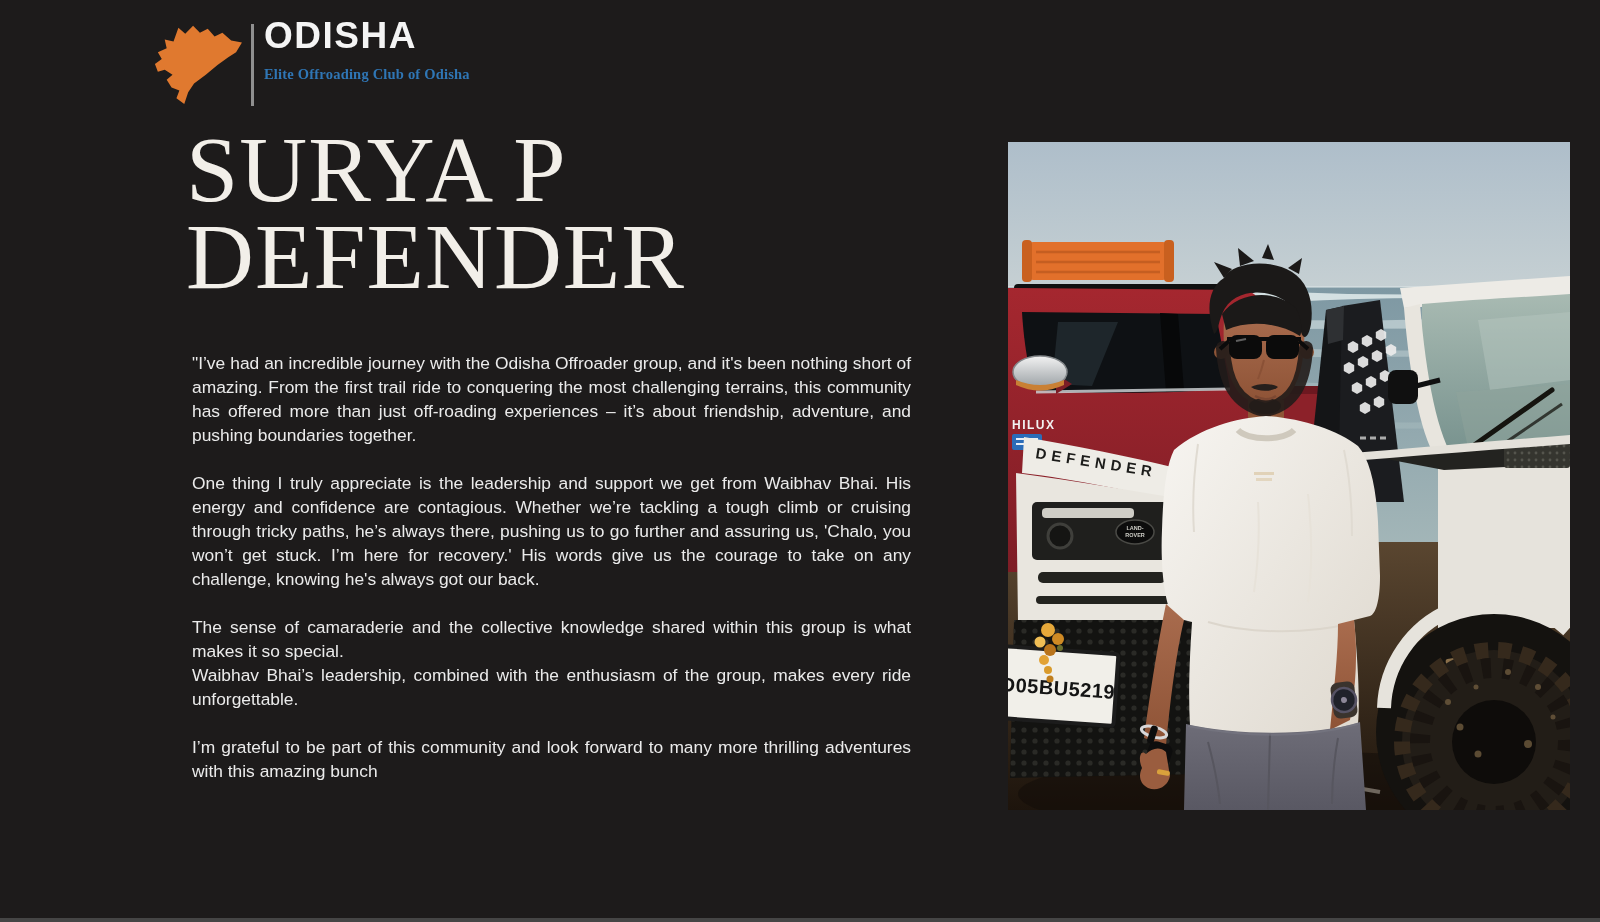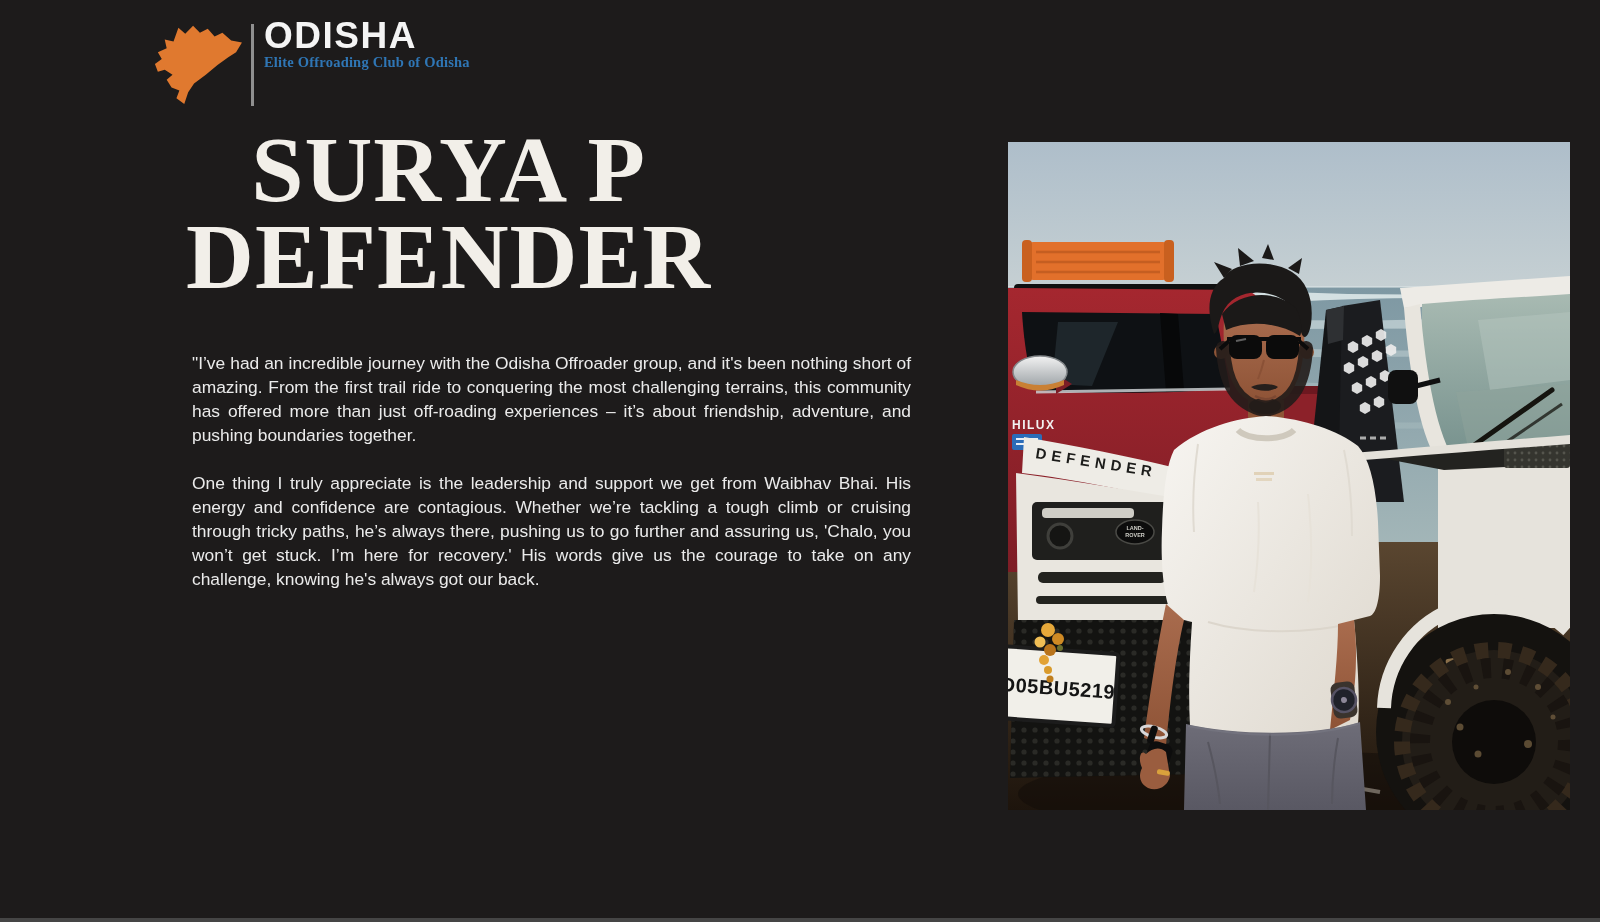--- a/index.html
+++ b/index.html
@@ -8,26 +8,26 @@
     position:relative; width:1600px; height:922px;
     background:#1d1b1b; overflow:hidden;
     font-family:"Liberation Sans", sans-serif;
   }
   
   .logo { position:absolute; left:145px; top:20px; display:flex; align-items:flex-start; }
   .logo-map { width:102px; height:88px; }
   .logo-divider { width:3px; height:82px; background:#8f8f8f; margin:4px 10px 0 4px; }
   .logo-text { padding-top:2px; }
   .logo-line { font-weight:bold; font-size:37px; line-height:28px; letter-spacing:1.5px; color:#f4f4f4; }
-  .logo-tagline { margin-top:4px; font-family:"Liberation Serif", serif; font-weight:bold; font-size:14.5px; color:#2f76b5; letter-spacing:0.2px; }
+  .logo-tagline { margin-top:16px; font-family:"Liberation Serif", serif; font-weight:bold; font-size:14.5px; color:#2f76b5; letter-spacing:0.2px; }
   
   .member-name {
     position:absolute; left:186px; top:126px;
-    font-family:"Liberation Serif", serif; font-weight:700;
-    font-size:94px; line-height:87px; letter-spacing:1px; color:#f2efe9;text-align:center;
+    font-family:"Liberation Serif", serif; font-weight:400;
+    font-size:94px; line-height:87px; letter-spacing:1px; color:#f2efe9;
   }
   
   .quote { position:absolute; left:192px; top:351px; width:719px; }
   .quote p {
     font-size:17.4px; line-height:24px; color:#ebebeb;
     text-align:justify; white-space:pre-line; margin:0 0 24px 0;
   }
   
   .photo { position:absolute; left:1008px; top:142px; width:666px; height:668px; }
   .photo svg { display:block; width:562px; height:668px; }
@@ -51,20 +51,23 @@
   </header>
 
   <h1 class="member-name">
     <span>SURYA P</span><br>
     <span>DEFENDER</span>
   </h1>
 
   <section class="quote">
     <p>"I’ve had an incredible journey with the Odisha Offroader group, and it's been nothing short of amazing. From the first trail ride to conquering the most challenging terrains, this community has offered more than just off-roading experiences – it’s about friendship, adventure, and pushing boundaries together.</p>
     <p>One thing I truly appreciate is the leadership and support we get from Waibhav Bhai. His energy and confidence are contagious. Whether we’re tackling a tough climb or cruising through tricky paths, he’s always there, pushing us to go further and assuring us, 'Chalo, you won’t get stuck. I’m here for recovery.' His words give us the courage to take on any challenge, knowing he's always got our back.</p>
+    <p>The sense of camaraderie and the collective knowledge shared within this group is what makes it so special.
+Waibhav Bhai’s leadership, combined with the enthusiasm of the group, makes every ride unforgettable.</p>
+    <p>I’m grateful to be part of this community and look forward to many more thrilling adventures with this amazing bunch</p>
   </section>
 
   <figure class="photo">
     <svg viewBox="0 0 562 668">
       <defs>
         <linearGradient id="sky" x1="0" y1="0" x2="0" y2="1">
           <stop offset="0" stop-color="#aebeca"></stop>
             <stop offset="1" stop-color="#c6d0d3"></stop>
         </linearGradient>
         <linearGradient id="sea" x1="0" y1="0" x2="0" y2="1">

